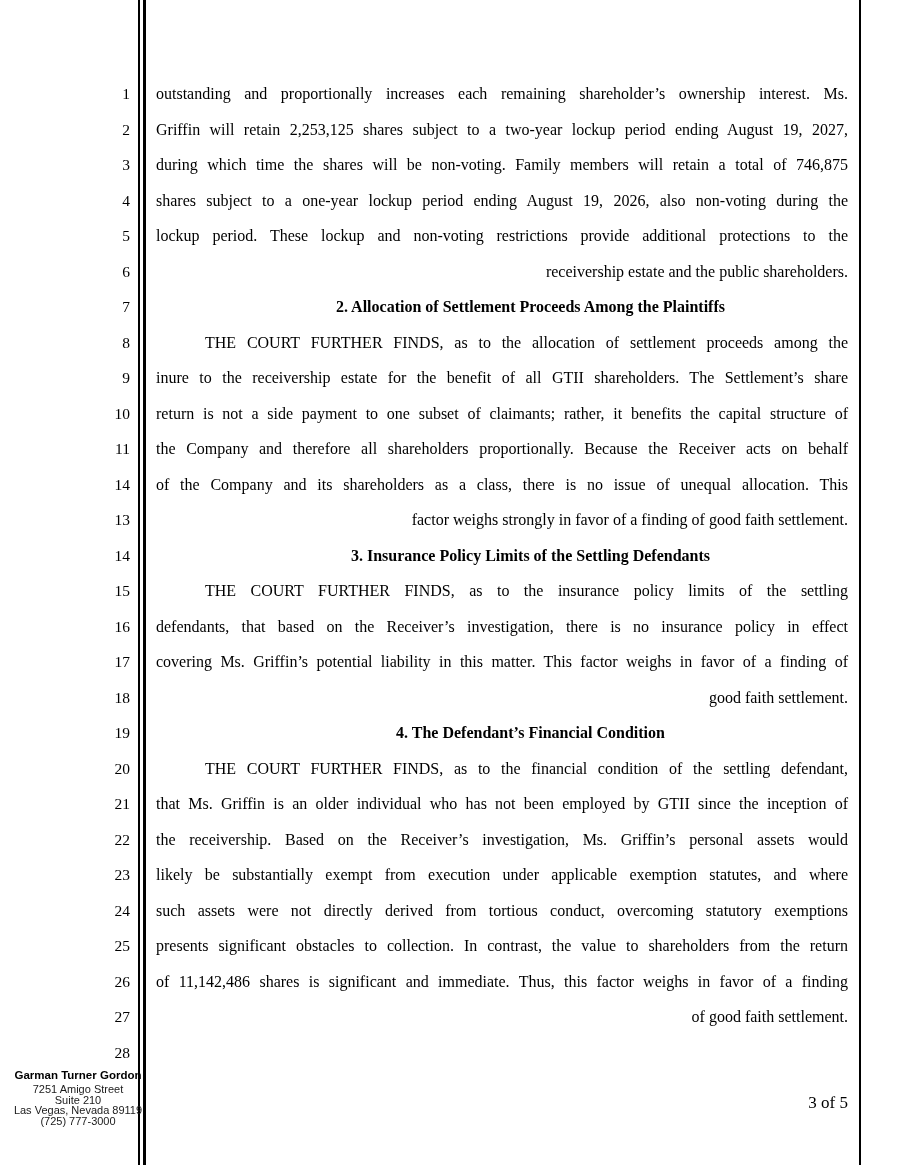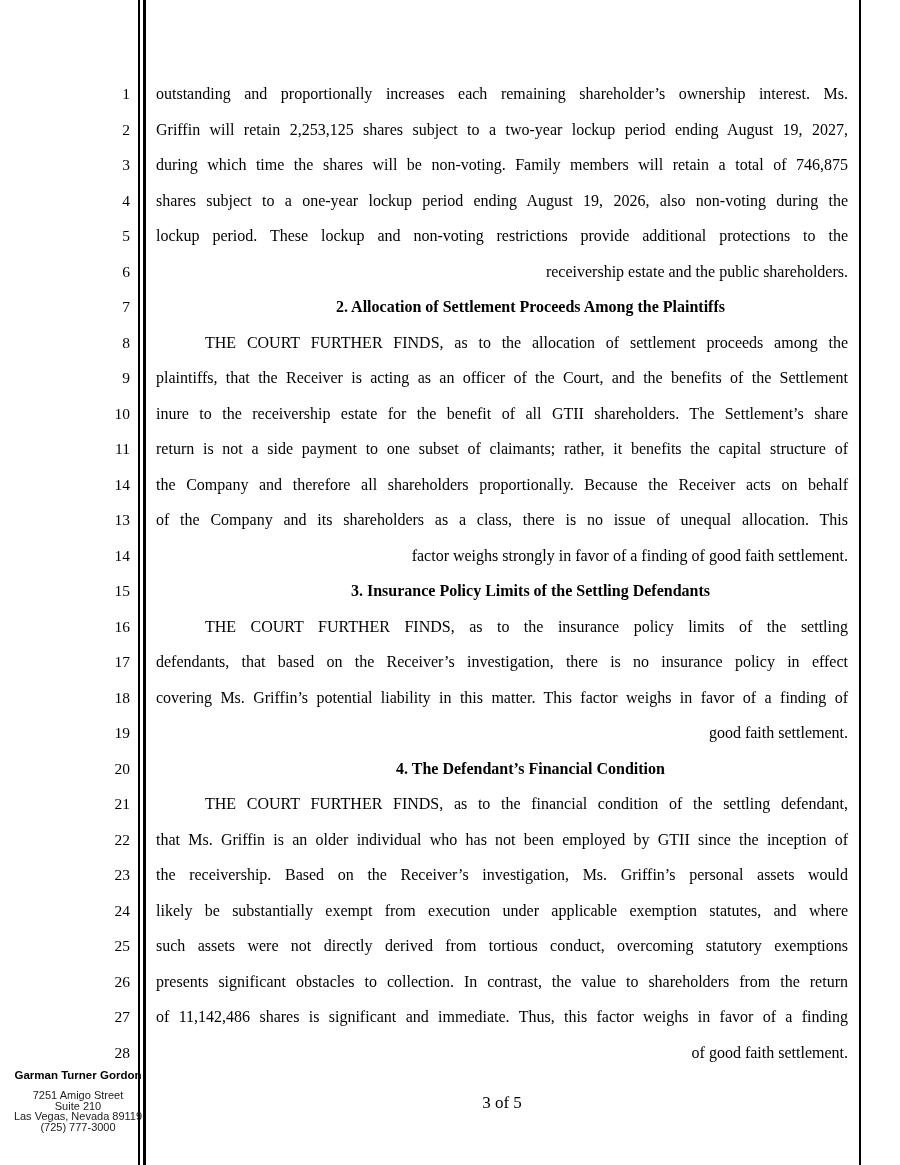--- a/index.html
+++ b/index.html
@@ -18,24 +18,24 @@
   
   .body-col{position:absolute;left:156px;top:76px;width:692px;font-size:16px;}
   .ln{height:35.5px;line-height:35.5px;}
   .ln.flow{text-align:justify;text-align-last:justify;}
   .ln.start{text-align:justify;text-align-last:justify;text-indent:49px;}
   .ln.end{text-align:right;}
   .ln.heading{font-weight:bold;text-align:center;text-indent:57px;}
   
   .firm{position:absolute;left:10px;top:1069px;width:136px;text-align:center;
         font-family:"Liberation Sans",sans-serif;}
-  .firm-name{font-size:11.5px;font-weight:bold;line-height:13px;margin-bottom:8px;}
+  .firm-name{font-size:11.5px;font-weight:bold;line-height:13px;margin-bottom:2px;}
   .firm-addr{font-size:11px;line-height:10.5px;color:#1a1a1a;}
   
-  .page-num{position:absolute;left:156px;top:1093px;width:692px;text-align:center;font-size:17px;}
+  .page-num{position:absolute;left:156px;top:1093px;width:692px;text-align:right;font-size:17px;}
 </style>
 </head>
 <body>
 
 <div class="page">
 
   <div class="rule rule-left-outer"></div>
   <div class="rule rule-left-inner"></div>
   <div class="rule rule-right"></div>
 
@@ -72,21 +72,20 @@
 
   <div class="body-col">
       <div class="ln flow">outstanding and proportionally increases each remaining shareholder’s ownership interest. Ms.</div>
       <div class="ln flow">Griffin will retain 2,253,125 shares subject to a two-year lockup period ending August 19, 2027,</div>
       <div class="ln flow">during which time the shares will be non-voting. Family members will retain a total of 746,875</div>
       <div class="ln flow">shares subject to a one-year lockup period ending August 19, 2026, also non-voting during the</div>
       <div class="ln flow">lockup period. These lockup and non-voting restrictions provide additional protections to the</div>
       <div class="ln end">receivership estate and the public shareholders.</div>
       <div class="ln heading">2. Allocation of Settlement Proceeds Among the Plaintiffs</div>
       <div class="ln start">THE COURT FURTHER FINDS, as to the allocation of settlement proceeds among the</div>
-      <div class="ln flow">plaintiffs, that the Receiver is acting as an officer of the Court, and the benefits of the Settlement</div>
       <div class="ln flow">inure to the receivership estate for the benefit of all GTII shareholders. The Settlement’s share</div>
       <div class="ln flow">return is not a side payment to one subset of claimants; rather, it benefits the capital structure of</div>
       <div class="ln flow">the Company and therefore all shareholders proportionally. Because the Receiver acts on behalf</div>
       <div class="ln flow">of the Company and its shareholders as a class, there is no issue of unequal allocation. This</div>
       <div class="ln end">factor weighs strongly in favor of a finding of good faith settlement.</div>
       <div class="ln heading">3. Insurance Policy Limits of the Settling Defendants</div>
       <div class="ln start">THE COURT FURTHER FINDS, as to the insurance policy limits of the settling</div>
       <div class="ln flow">defendants, that based on the Receiver’s investigation, there is no insurance policy in effect</div>
       <div class="ln flow">covering Ms. Griffin’s potential liability in this matter. This factor weighs in favor of a finding of</div>
       <div class="ln end">good faith settlement.</div>

